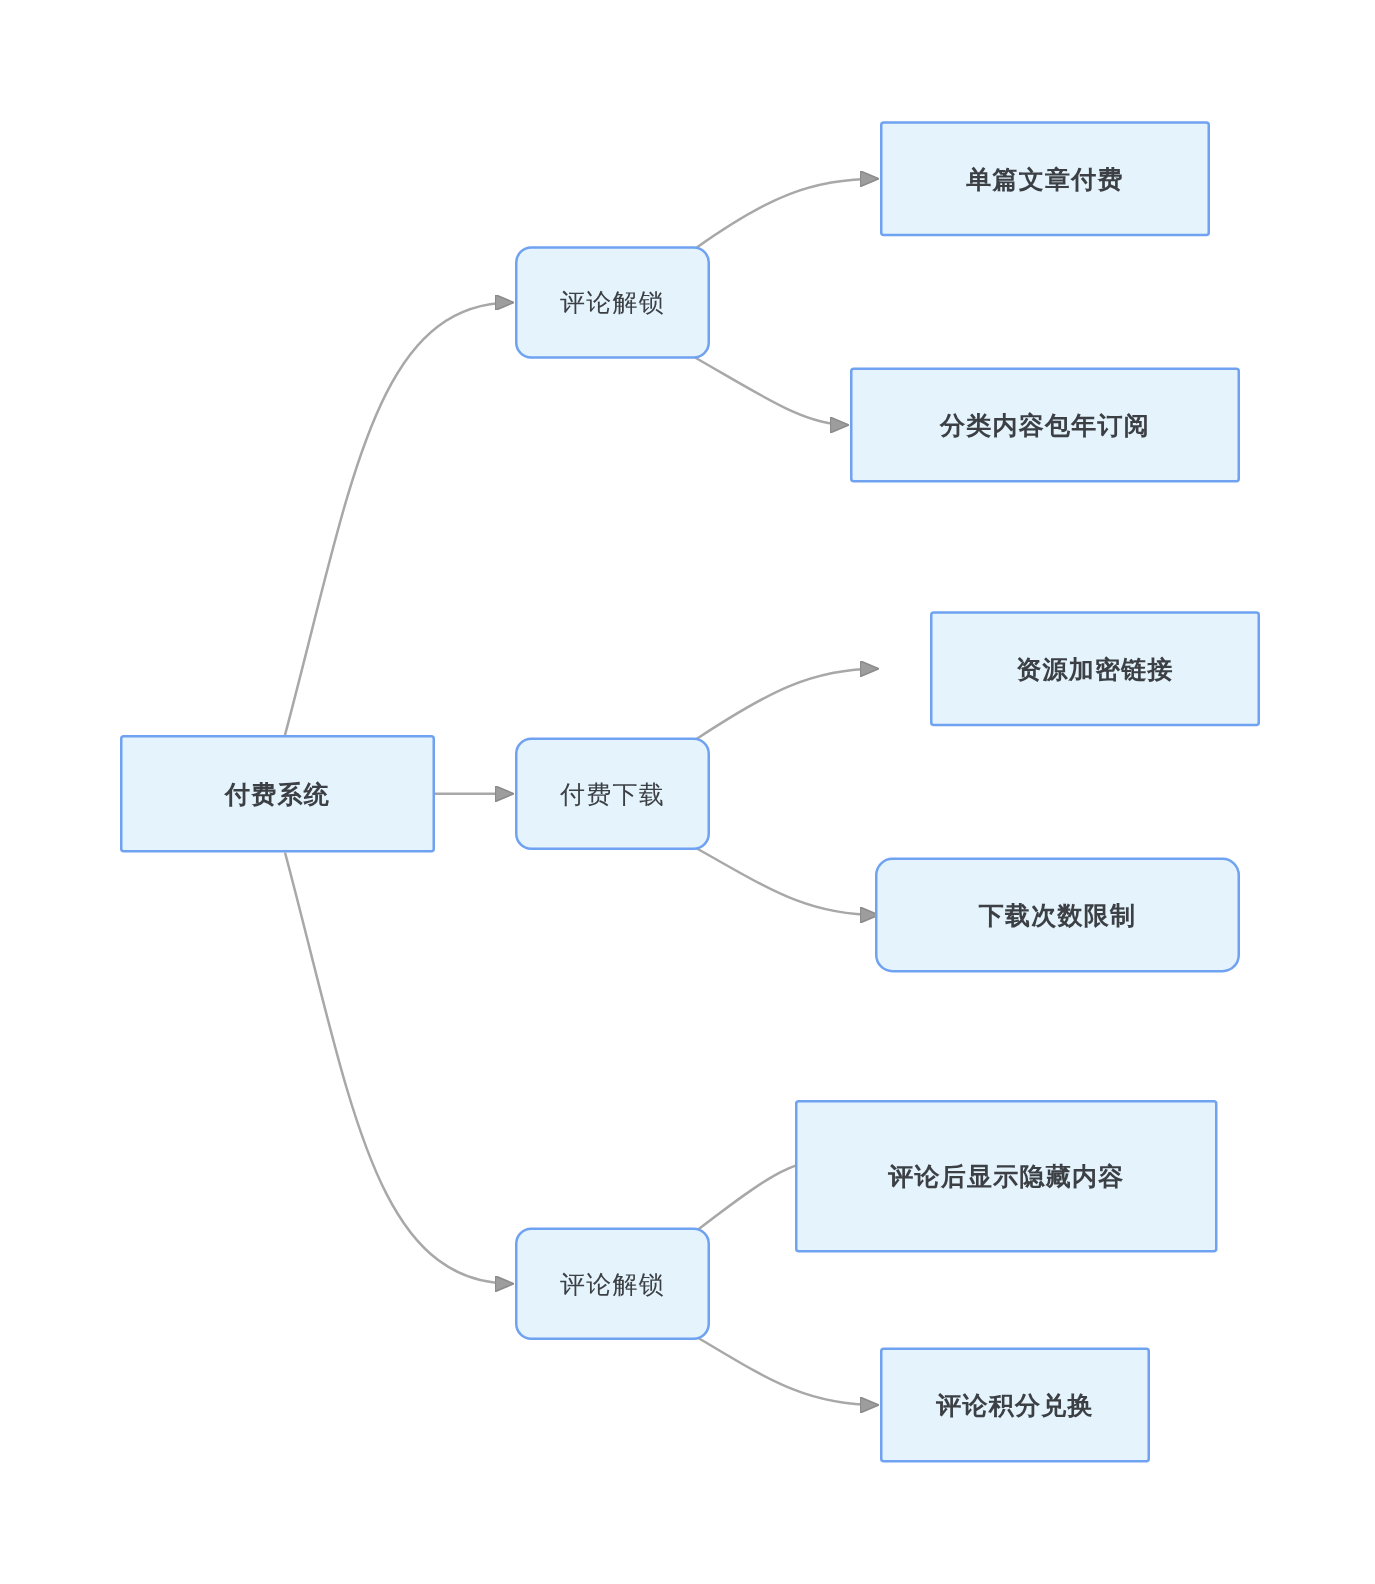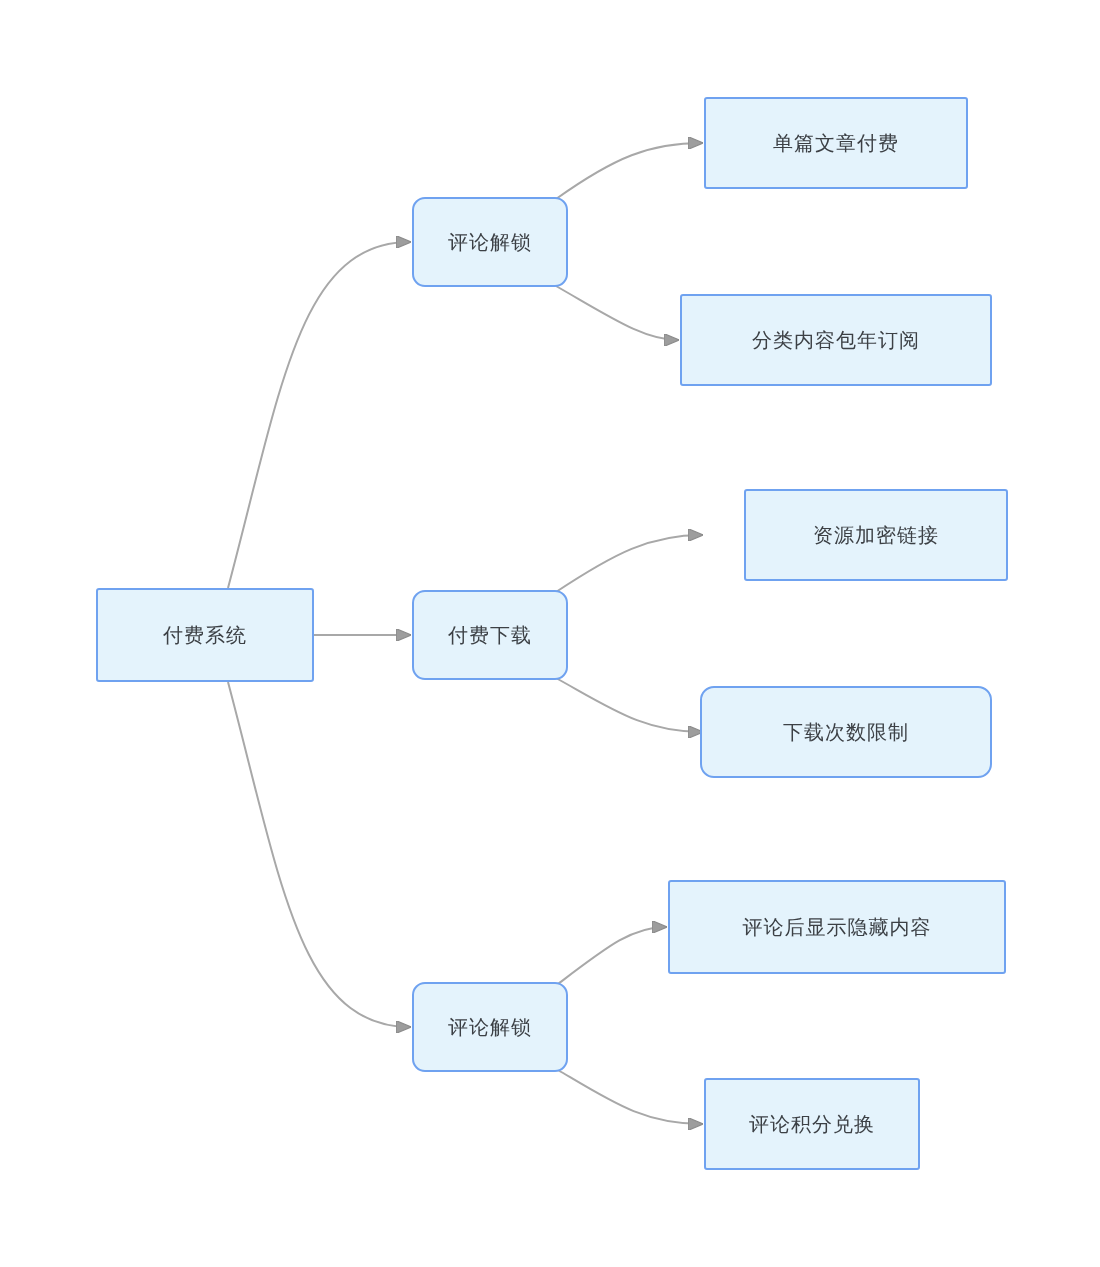--- a/index.html
+++ b/index.html
@@ -26,32 +26,32 @@
     display:flex;align-items:center;justify-content:center;
     background:var(--node-fill);
     border:2px solid var(--node-border);
     color:var(--text);
     font-size:20px;
     letter-spacing:1px;
     box-sizing:border-box;
     text-align:center;
     cursor:default;
   }
-  .node.square{border-radius:3px;}
+  .node.square{border-radius:3px;font-weight:bold;}
   .node.rounded{border-radius:13px;}
   
-  #n-root{left:96px;top:588px;width:218px;height:94px;}
+  #n-root{left:96px;top:588px;width:252px;height:94px;}
   #n-b0{left:412px;top:197px;width:156px;height:90px;}
   #n-b1{left:412px;top:590px;width:156px;height:90px;}
   #n-b2{left:412px;top:982px;width:156px;height:90px;}
   #n-l00{left:704px;top:97px;width:264px;height:92px;}
   #n-l01{left:680px;top:294px;width:312px;height:92px;text-align:right;}
   #n-l10{left:704px;top:489px;width:264px;height:92px;margin-left:40px;}
   #n-l11{left:700px;top:686px;width:292px;height:92px;border-radius:14px;}
-  #n-l20{left:668px;top:880px;width:338px;height:94px;}
+  #n-l20{left:636px;top:880px;width:338px;height:122px;}
   #n-l21{left:704px;top:1078px;width:216px;height:92px;}
 </style>
 </head>
 <body>
 
 <div class="canvas">
 
   <svg class="edge-layer" viewBox="0 0 1100 1267" xmlns="http://www.w3.org/2000/svg">
     <defs>
       <marker id="arrow" viewBox="0 0 12 10" refX="11" refY="5" markerWidth="15" markerHeight="12.5" markerUnits="userSpaceOnUse" orient="auto">

